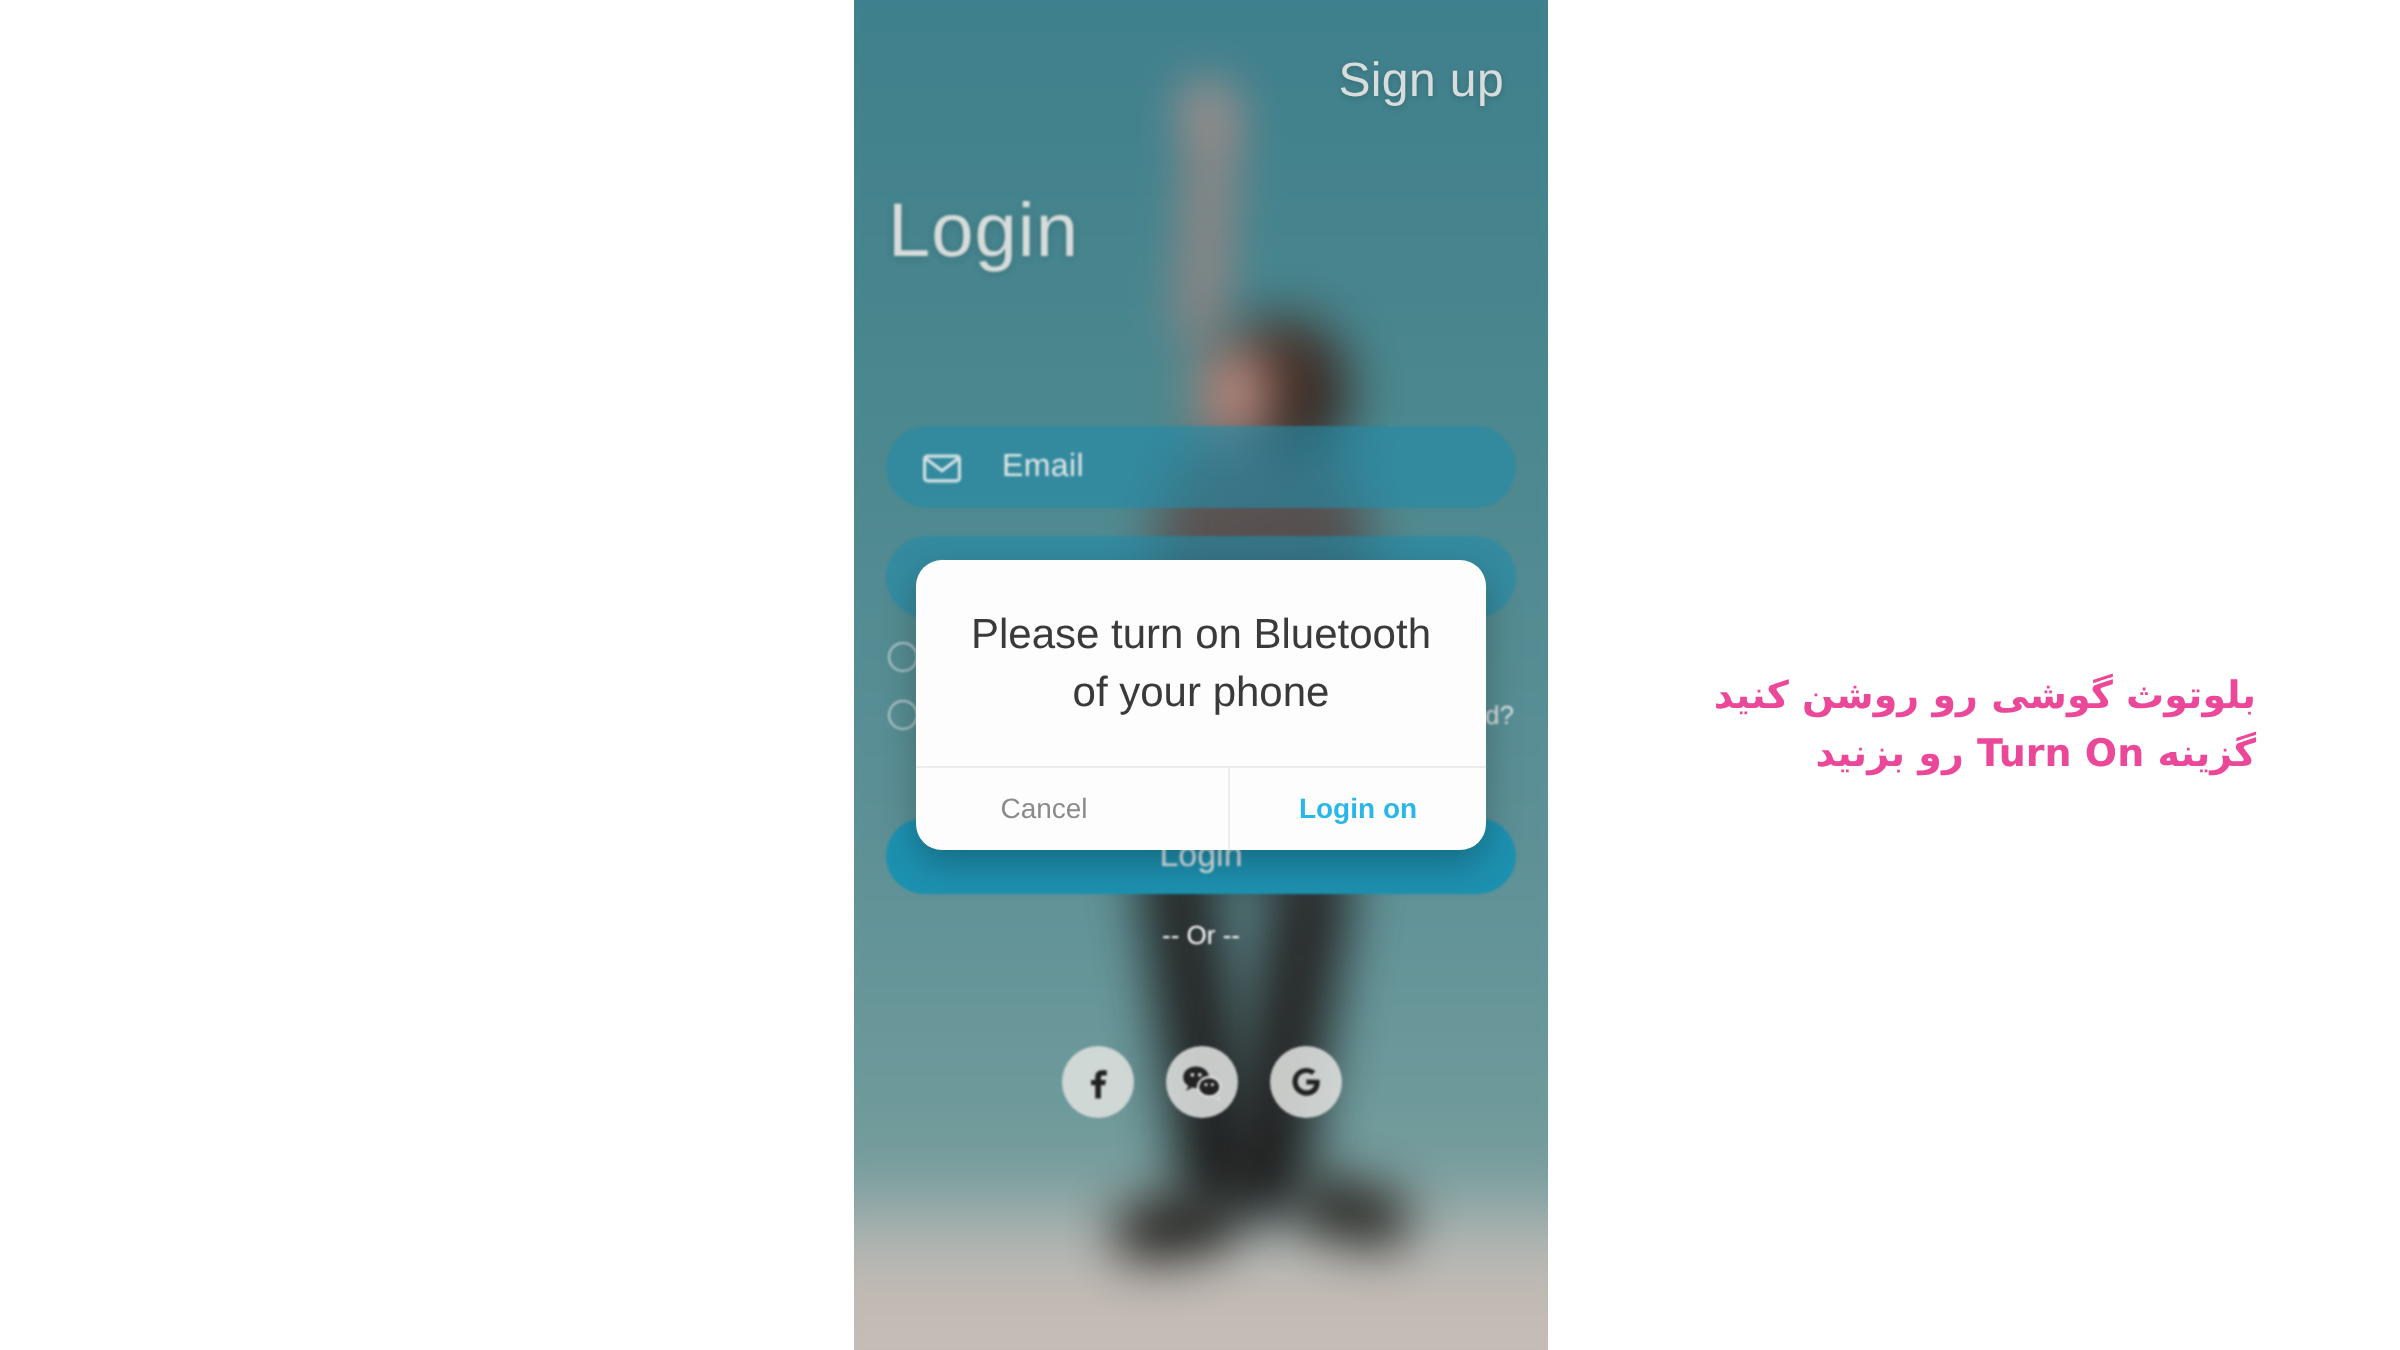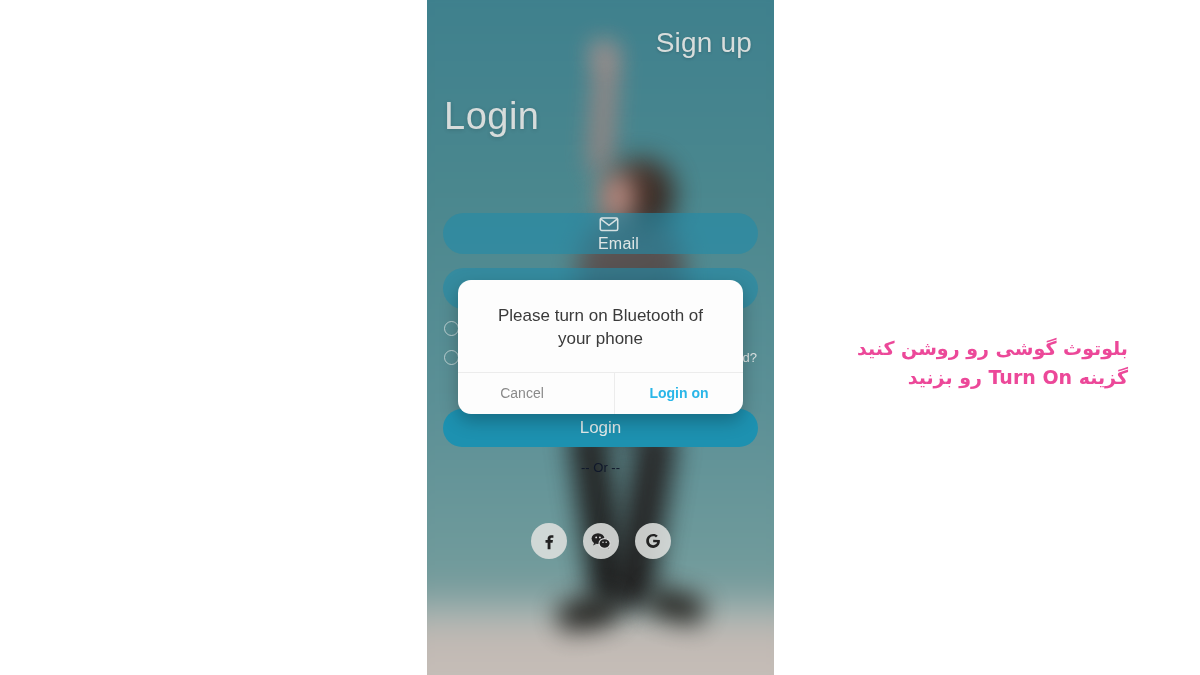--- a/index.html
+++ b/index.html
@@ -106,21 +106,21 @@
     background: #17130f; border-radius: 16px;
     transform: rotate(14deg);
   }
 
   
   #ui-layer { position: absolute; inset: 0; }
 
   #signup-link {
     position: absolute;
     right: 22px; top: 27px;
-    font-size: 28px;
+    font-size: 24px;
     color: #d8dddc;
     letter-spacing: 0.2px;
     text-shadow: 0 1px 3px rgba(0,0,0,0.18);
     cursor: pointer;
     filter: blur(0.35px);
   }
 
   #login-title {
     position: absolute;
     left: 17px; top: 95px;
@@ -137,21 +137,21 @@
     left: 16px;
     width: 315px;
     height: 41px;
     background: rgba(36,139,168,0.62);
     border-radius: 21px;
     display: flex;
     align-items: center;
     padding-left: 17px;
     filter: blur(0.4px);
   }
-  #email-field { top: 213px; flex-direction: column; }
+  #email-field { top: 213px; }
   #password-field { top: 268px; }
 
   .field-icon { width: 22px; height: 22px; flex: 0 0 auto; opacity: 0.92; }
   .field-icon svg { display: block; width: 22px; height: 22px; }
 
   .field-placeholder {
     margin-left: 19px;
     font-size: 16px;
     color: #dfe6e6;
     letter-spacing: 0.2px;
@@ -199,21 +199,21 @@
     color: #e2eaea;
     cursor: pointer;
     filter: blur(0.4px);
   }
 
   #or-divider {
     position: absolute;
     left: 0; right: 0; top: 460px;
     text-align: center;
     font-size: 13px;
-    color: #0f172a;
+    color: #ffffff;
     filter: blur(0.4px);
   }
 
   #social-row {
     position: absolute;
     left: 0; right: 0; top: 523px;
     display: flex;
     justify-content: center;
     gap: 16px;
     filter: blur(0.45px);
@@ -234,21 +234,21 @@
     top: 280px;
     width: 285px;
     background: #fdfdfd;
     border-radius: 13px;
     box-shadow: 0 7px 18px rgba(0,0,0,0.26);
     overflow: hidden;
   }
   #bt-message {
     padding: 24px 26px 21px;
     text-align: center;
-    font-size: 17px;
+    font-size: 21px;
     line-height: 1.38;
     color: #3a3a3a;
   }
   #bt-actions {
     display: flex;
     border-top: 1px solid #ececec;
     height: 42px;
     gap: 28px;
   }
   .bt-action {

